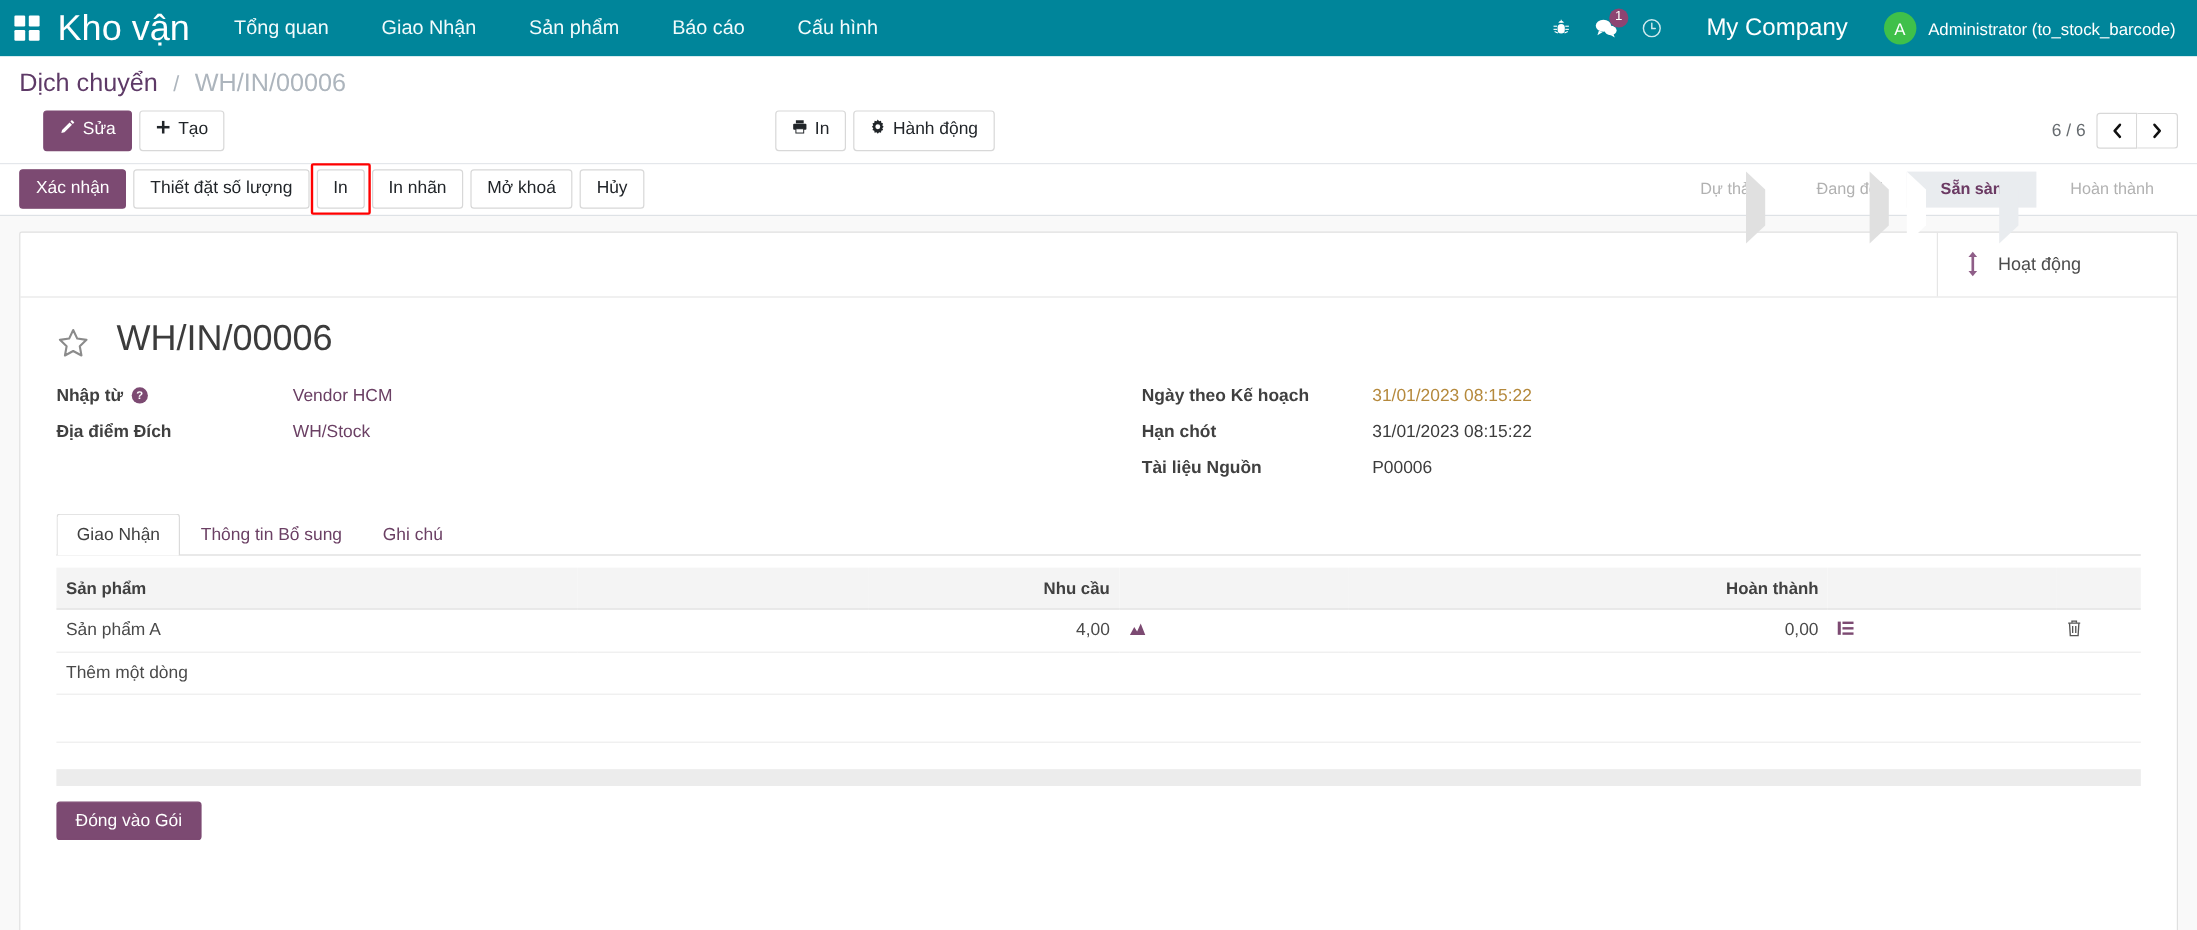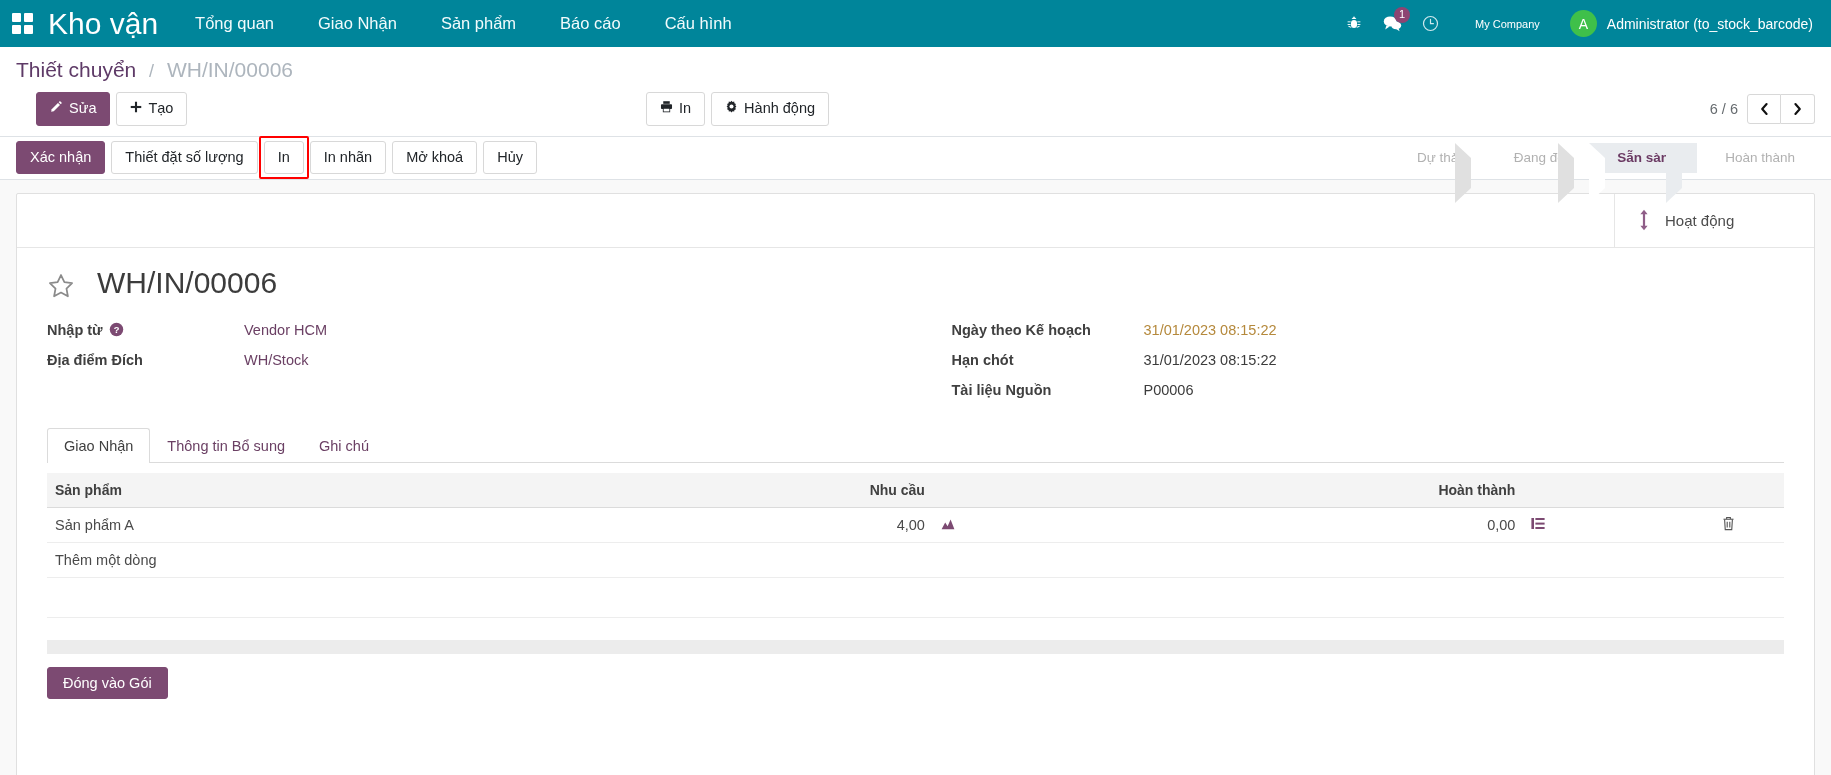--- a/index.html
+++ b/index.html
@@ -62,21 +62,21 @@
     background: #8d4472;
     color: #ffffff;
     font-size: 11px;
     line-height: 15px;
     min-width: 16px; height: 16px;
     border-radius: 8px;
     text-align: center;
     padding: 0 3px;
   }
   .company-name {
-    font-size: 11px;
+    font-size: 20px;
     padding: 0 16px 0 26px;
     color: #ffffff;
     cursor: pointer;
   }
   .user-block {
     display: flex; align-items: center;
     gap: 10px;
     padding-left: 14px;
     cursor: pointer;
   }
@@ -447,21 +447,21 @@
     <div class="company-name">My Company</div>
     <div class="user-block">
       <div class="avatar">A</div>
       <div class="user-name">Administrator (to_stock_barcode)</div>
     </div>
   </div>
 </div>
 
 <div class="control-panel">
   <div class="breadcrumb-row">
-    <span class="bc-main">Thiết chuyển</span>
+    <span class="bc-main">Dịch chuyển</span>
     <span class="bc-sep">/</span>
     <span class="bc-active">WH/IN/00006</span>
   </div>
   <div class="cp-buttons">
     <div class="left-btns">
       <button class="btn btn-primary">
         <span>
           <svg width="13" height="13" viewBox="0 0 16 16" fill="#ffffff">
             <path d="M12.2 1.3 14.7 3.8 13.2 5.3 10.7 2.8z"></path>
             <path d="M9.8 3.7 12.3 6.2 4.6 13.9 1.4 14.6 2.1 11.4z"></path>

